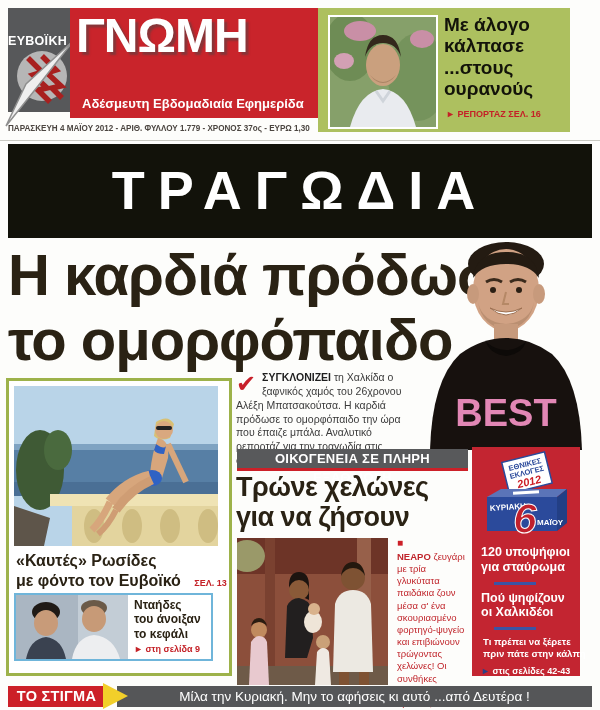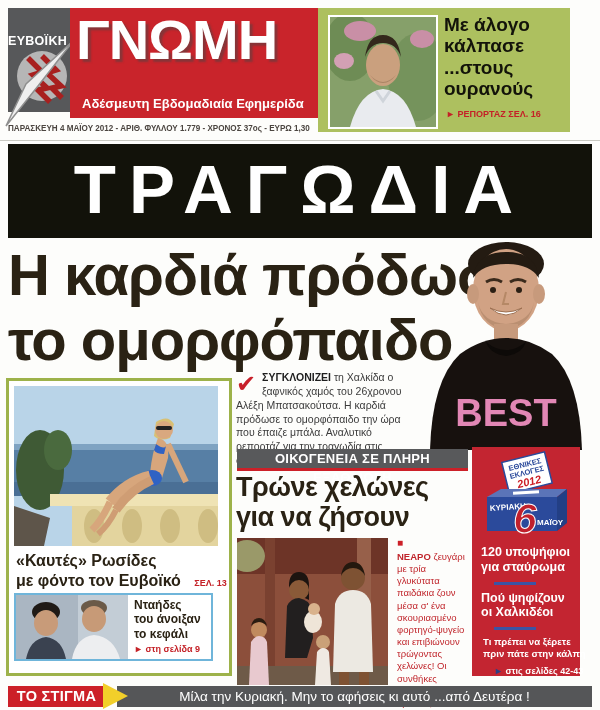--- a/index.html
+++ b/index.html
@@ -8,38 +8,38 @@
     overflow:hidden; font-family:"Liberation Sans","DejaVu Sans",sans-serif;
     margin:0 auto;
   }
   .abs { position:absolute; }
 
   
   .logo-box { left:8px; top:8px; width:62px; height:104px; background:#57585a; color:#fff; }
   .logo-region { font-size:12.5px; font-weight:bold; margin-top:26px; letter-spacing:.3px; }
   .logo-bolt { position:absolute; left:-8px; top:32px; overflow:visible; }
   .masthead-red { left:70px; top:8px; width:248px; height:110px; background:#c9242b; color:#fff; }
-  .masthead-title { font-size:56px; font-weight:800; line-height:1; margin:4px 0 0 6px; letter-spacing:-1px;
+  .masthead-title { font-size:48px; font-weight:800; line-height:1; margin:4px 0 0 6px; letter-spacing:-1px;
                     text-shadow:3px 3px 2px rgba(70,70,70,.5); }
   .masthead-sub { position:absolute; bottom:7px; left:12px; font-size:13px; font-weight:bold; }
   .dateline { left:8px; top:123px; width:312px; font-size:9px; font-weight:bold; color:#4b4540;
               white-space:nowrap; transform:scaleX(.9); transform-origin:0 0; }
 
   
   .top-right { left:318px; top:8px; width:252px; height:124px; background:#adc05f; }
   .tr-photo { position:absolute; left:10px; top:7px; width:106px; height:110px; border:2px solid #fff; background:#86a06a; }
   .tr-headline { position:absolute; left:126px; top:6px; width:122px; font-size:19px; font-weight:800;
                  color:#13130a; line-height:1.12; }
   .tr-kicker { position:absolute; left:128px; top:101px; font-size:9px; font-weight:bold; color:#c42127; }
 
   .rule { left:0; top:140px; width:600px; height:1px; background:#c9c9c2; }
 
   
   .banner { left:8px; top:144px; width:584px; height:94px; background:#12120a; color:#fff; text-align:center; }
-  .banner-text { font-size:69px; font-weight:800; line-height:92px; letter-spacing:13px; white-space:nowrap; }
+  .banner-text { font-size:54px; font-weight:800; line-height:92px; letter-spacing:13px; white-space:nowrap; }
   .subheadline { left:8px; top:243px; color:#2a2214; font-size:58px; font-weight:800; line-height:1.12; letter-spacing:-1px; }
   .best-photo { left:412px; top:230px; width:188px; height:220px; }
   .lead { left:236px; top:371px; width:178px; font-size:10.5px; color:#3b3b3b; line-height:1.32; }
   .lead .check { float:left; font-size:24px; line-height:24px; margin:1px 6px 2px 0; color:#c8202a; font-weight:bold; }
   .lead b { color:#1e1e1e; }
 
   
   .left-box { left:6px; top:378px; width:220px; height:292px; border:3px solid #9db24a; background:#fff; }
   .lb-photo { position:absolute; left:5px; top:5px; width:204px; height:160px; }
   .lb-caption { position:absolute; left:7px; top:170px; font-size:16px; font-weight:800; color:#2a2214; line-height:1.22; white-space:nowrap; }
@@ -57,21 +57,21 @@
   .mid-body { left:397px; top:538px; width:72px; font-size:9.5px; color:#c0262c; line-height:1.28; }
   .mid-body .sq { display:block; font-size:10px; line-height:10px; color:#cc2028; margin-bottom:3px; }
   .mid-body b { font-weight:800; }
 
   
   .elections { left:472px; top:447px; width:108px; height:229px; background:#c32531; color:#fff; }
   .ballot-svg { display:block; margin:4px auto 0; }
   .el-item { font-weight:800; font-size:12.5px; line-height:1.18; padding-left:9px; margin-top:6px; white-space:nowrap; }
   .el-item.small { font-size:9.6px; line-height:1.3; padding-left:11px; }
   .el-div { width:42px; height:3px; background:#3c54a4; margin:7px 0 0 22px; }
-  .el-pageref { font-size:9px; font-weight:bold; padding-left:22px; margin-top:5px; white-space:nowrap; }
+  .el-pageref { font-size:9px; font-weight:bold; padding-left:9px; margin-top:5px; white-space:nowrap; }
   .el-arrow { color:#2b3f84; }
 
   
   .stigma { left:8px; top:686px; width:97px; height:21px; background:#cc2028; color:#fff; font-size:14.5px;
             font-weight:800; text-align:center; line-height:21px; letter-spacing:.3px; }
   .yellow-arrow { left:103px; top:683px; width:0; height:0; border-top:13px solid transparent;
                   border-bottom:13px solid transparent; border-left:25px solid #f2cf2a; z-index:2; }
   .msg-bar { left:117px; top:686px; width:475px; height:21px; background:#555658; color:#fff; font-size:13.5px;
              text-align:center; line-height:21px; }
 </style>

